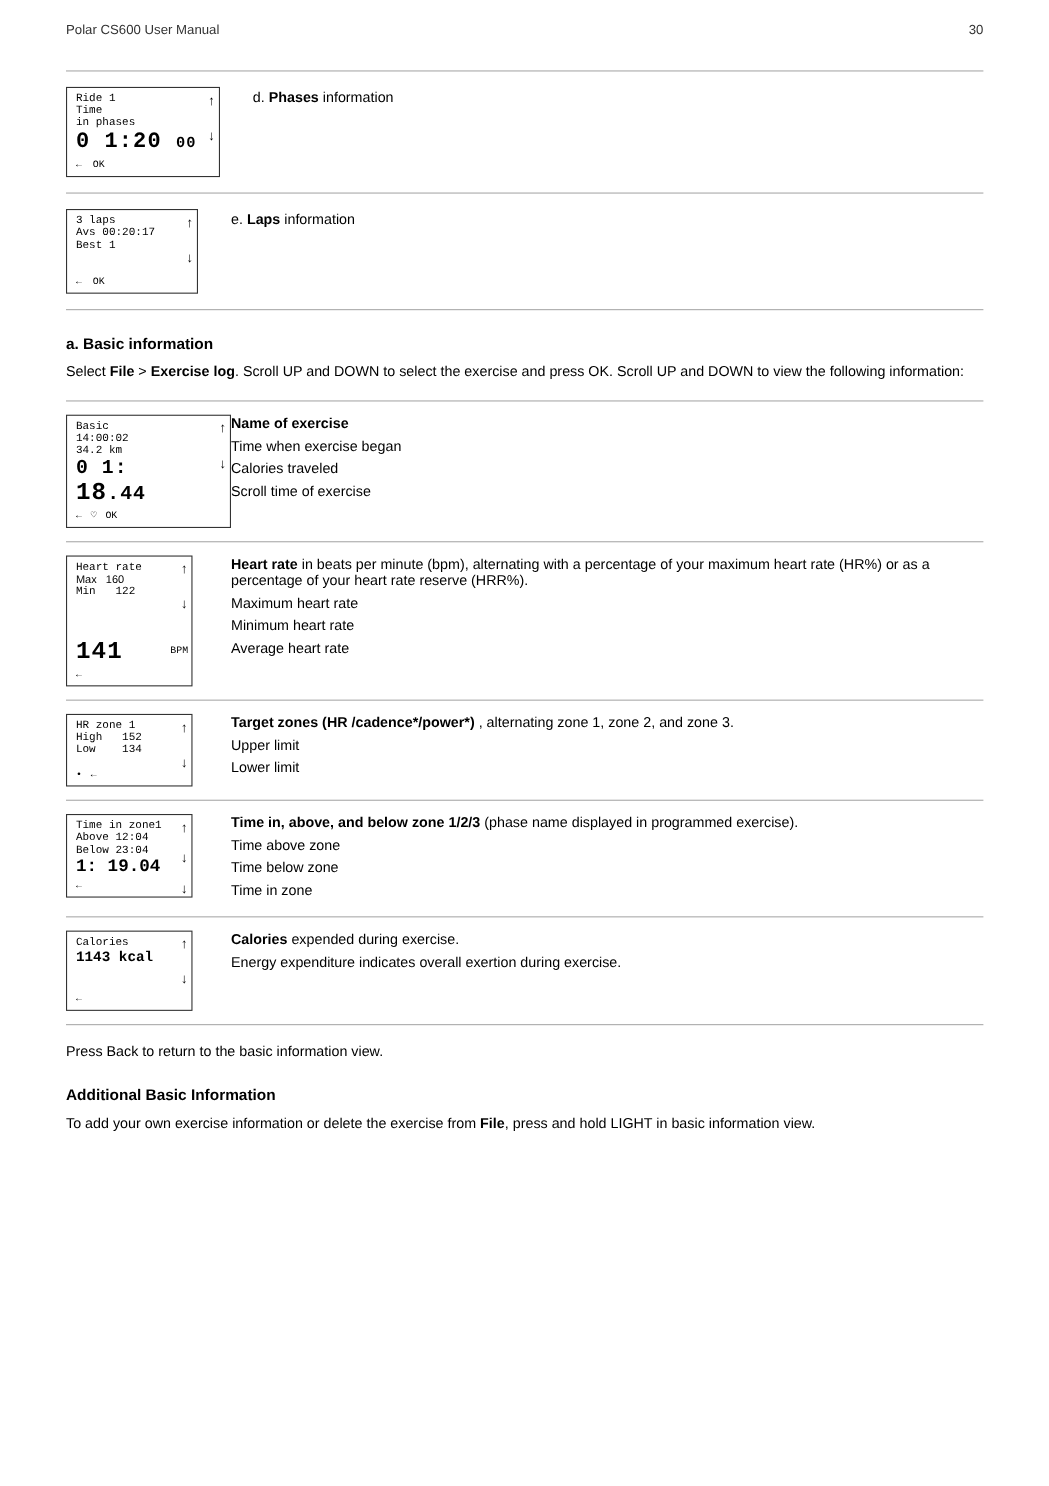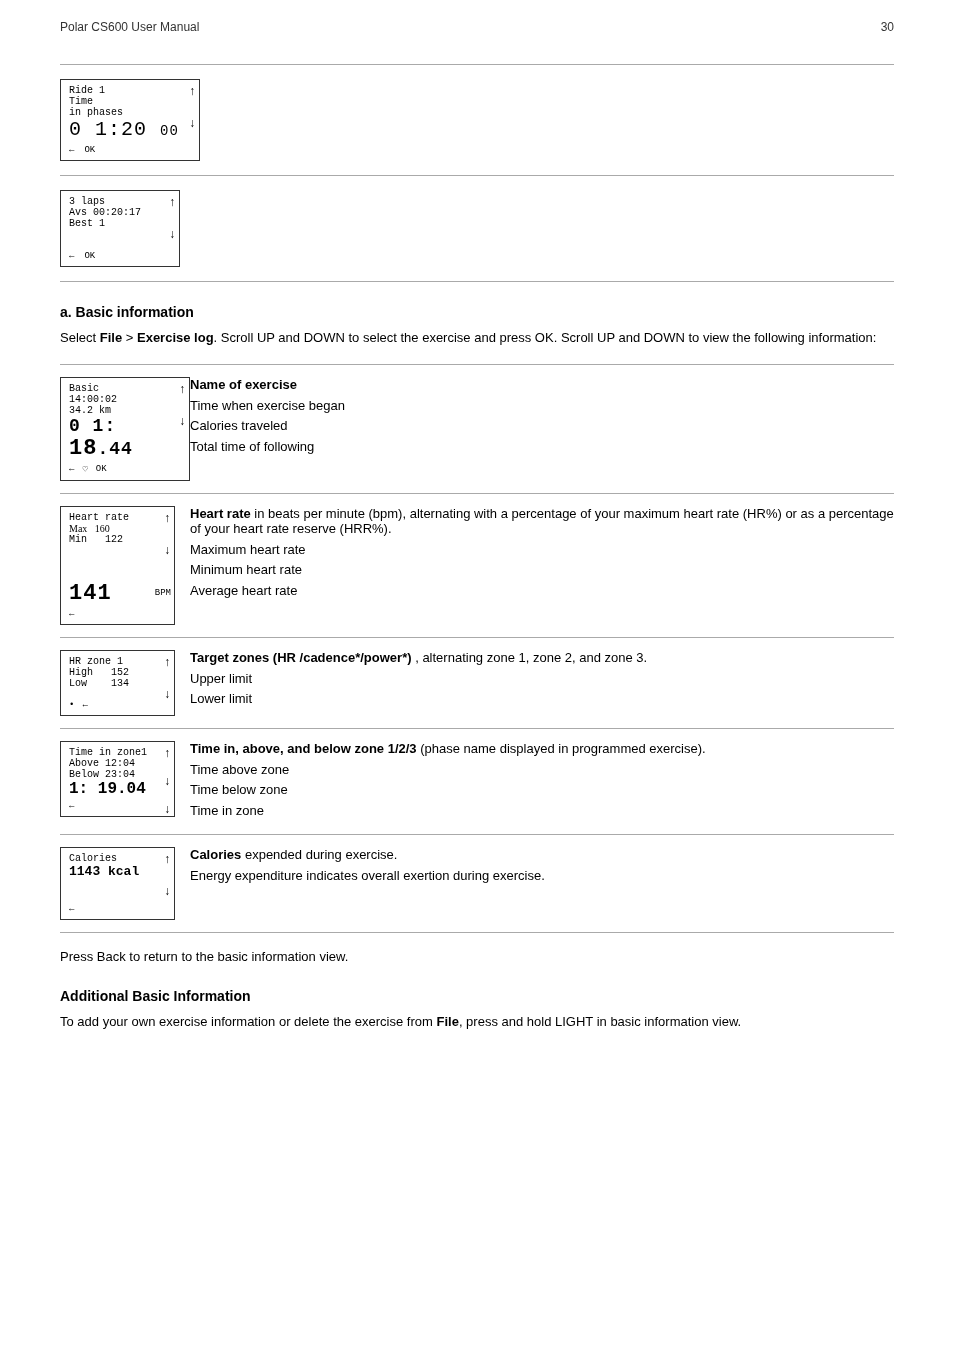--- a/index.html
+++ b/index.html
@@ -53,21 +53,21 @@
       border-collapse: collapse;
     }
     .info-table td {
       vertical-align: top;
       padding: 12px 0;
     }
     .info-table tr {
       border-top: 1px solid #aaa;
     }
     .device-cell {
-      width: 130px;
+      width: 150px;
       padding-right: 20px;
     }
     .desc-bold {
       font-weight: bold;
     }
     .sub-desc {
       margin-top: 4px;
       line-height: 1.6;
     }
     .device-img {
@@ -95,47 +95,53 @@
   <span>30</span>
 </div>
 
 <div>
 
   <div class="section-row">
     <div class="device-img" style="position:relative; padding-right:20px;">
       <div class="title-line">Ride 1</div>
       <div class="title-line">Time</div>
       <div class="title-line">in phases</div>
-      <div style="font-size:20px;font-weight:normal;letter-spacing:1px;">0 1:20 <span style="font-size:14px;">00</span></div>
+      <div style="font-size:20px;font-weight:bold;letter-spacing:1px;">0 1:20 <span style="font-size:14px;">00</span></div>
       <div class="nav-bottom">
         <span class="nav-left"></span>
         <span>OK</span>
       </div>
       <div style="position:absolute;right:3px;top:5px;display:flex;flex-direction:column;gap:18px;font-size:12px;">
         <span>↑</span>
         <span>↓</span>
       </div>
+    </div>
+    <div class="desc-col">
+      <span>d. </span><b>Phases</b><span> information</span>
     </div>
   </div>
 
   <div class="section-row">
     <div class="device-img" style="position:relative; padding-right:20px;">
       <div class="title-line">3 laps</div>
       <div class="title-line">Avs 00:20:17</div>
       <div class="title-line">Best 1</div>
       <div style="height:18px;"></div>
       <div class="nav-bottom">
         <span class="nav-left"></span>
         <span>OK</span>
       </div>
       <div style="position:absolute;right:3px;top:5px;display:flex;flex-direction:column;gap:18px;font-size:12px;">
         <span>↑</span>
         <span>↓</span>
       </div>
     </div>
+    <div class="desc-col">
+      <span>e. </span><b>Laps</b><span> information</span>
+    </div>
   </div>
 </div>
 
 <div class="section-heading">a. Basic information</div>
 
 <div class="body-text">
   Select <b>File</b> &gt; <b>Exercise log</b>. Scroll UP and DOWN to select the exercise and press OK. Scroll UP and DOWN to view the following information:
 </div>
 
 <table class="info-table">
@@ -157,30 +163,30 @@
             <span>↑</span>
             <span>↓</span>
           </div>
         </div>
       </td>
       <td>
         <div class="desc-bold">Name of exercise</div>
         <div class="sub-desc">
           <div>Time when exercise began</div>
           <div>Calories traveled</div>
-          <div>Total time of following</div>
+          <div>Scroll time of exercise</div>
         </div>
       </td>
     </tr>
 
     <tr>
       <td class="device-cell">
         <div class="device-img" style="position:relative;padding-right:20px;min-width:115px;">
           <div style="font-size:10px;font-family:'Courier New',monospace;">Heart rate</div>
-          <div style="font-size:10px;font-family:Liberation Serif, serif;">Max &nbsp; 160</div>
+          <div style="font-size:10px;font-family:Liberation Sans, sans-serif;">Max &nbsp; 160</div>
           <div style="font-size:10px;font-family:'Courier New',monospace;">Min &nbsp; 122</div>
           <div style="font-size:22px;font-weight:bold;font-family:'Courier New',monospace;letter-spacing:1px;margin-top:36px;">141</div>
           <div style="font-size:9px;margin-top:3px;display:flex;gap:8px;">
             <span>←</span>
           </div>
           <div style="position:absolute;right:3px;top:5px;display:flex;flex-direction:column;gap:18px;font-size:12px;">
             <span>↑</span>
             <span>↓</span>
           </div>
           <div style="position:absolute;right:3px;bottom:26px;font-size:9px;">BPM</div>

